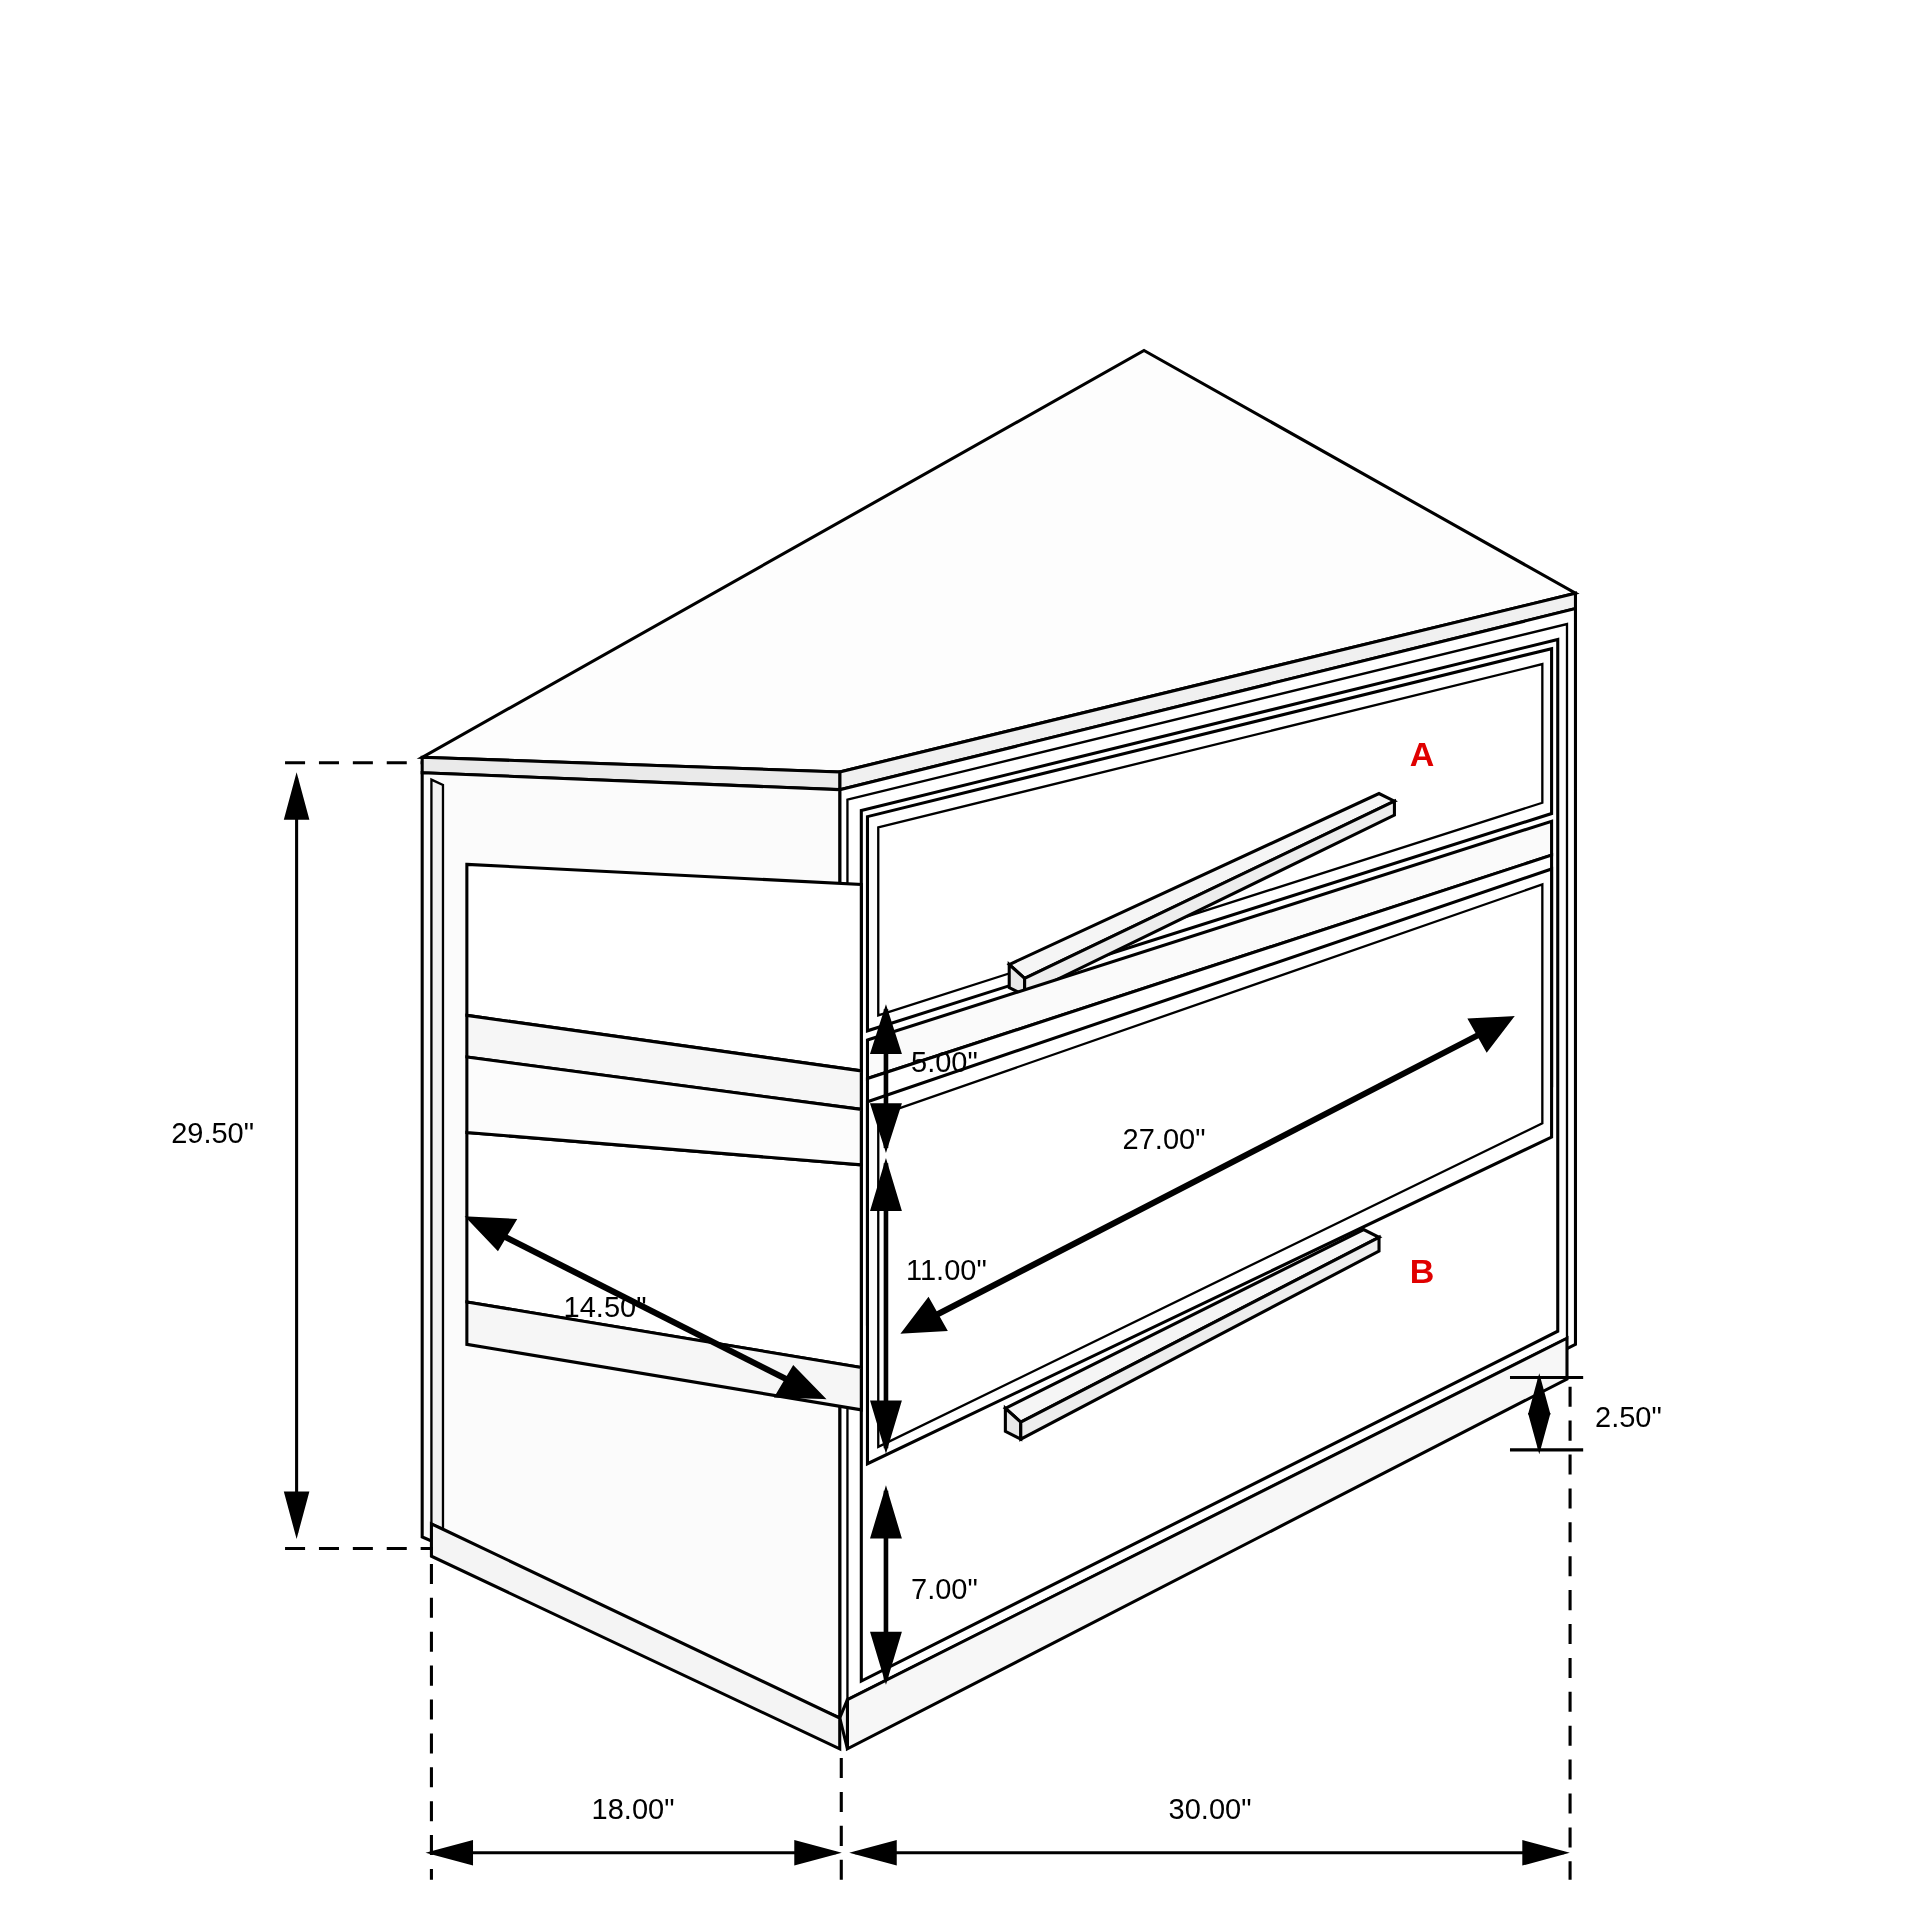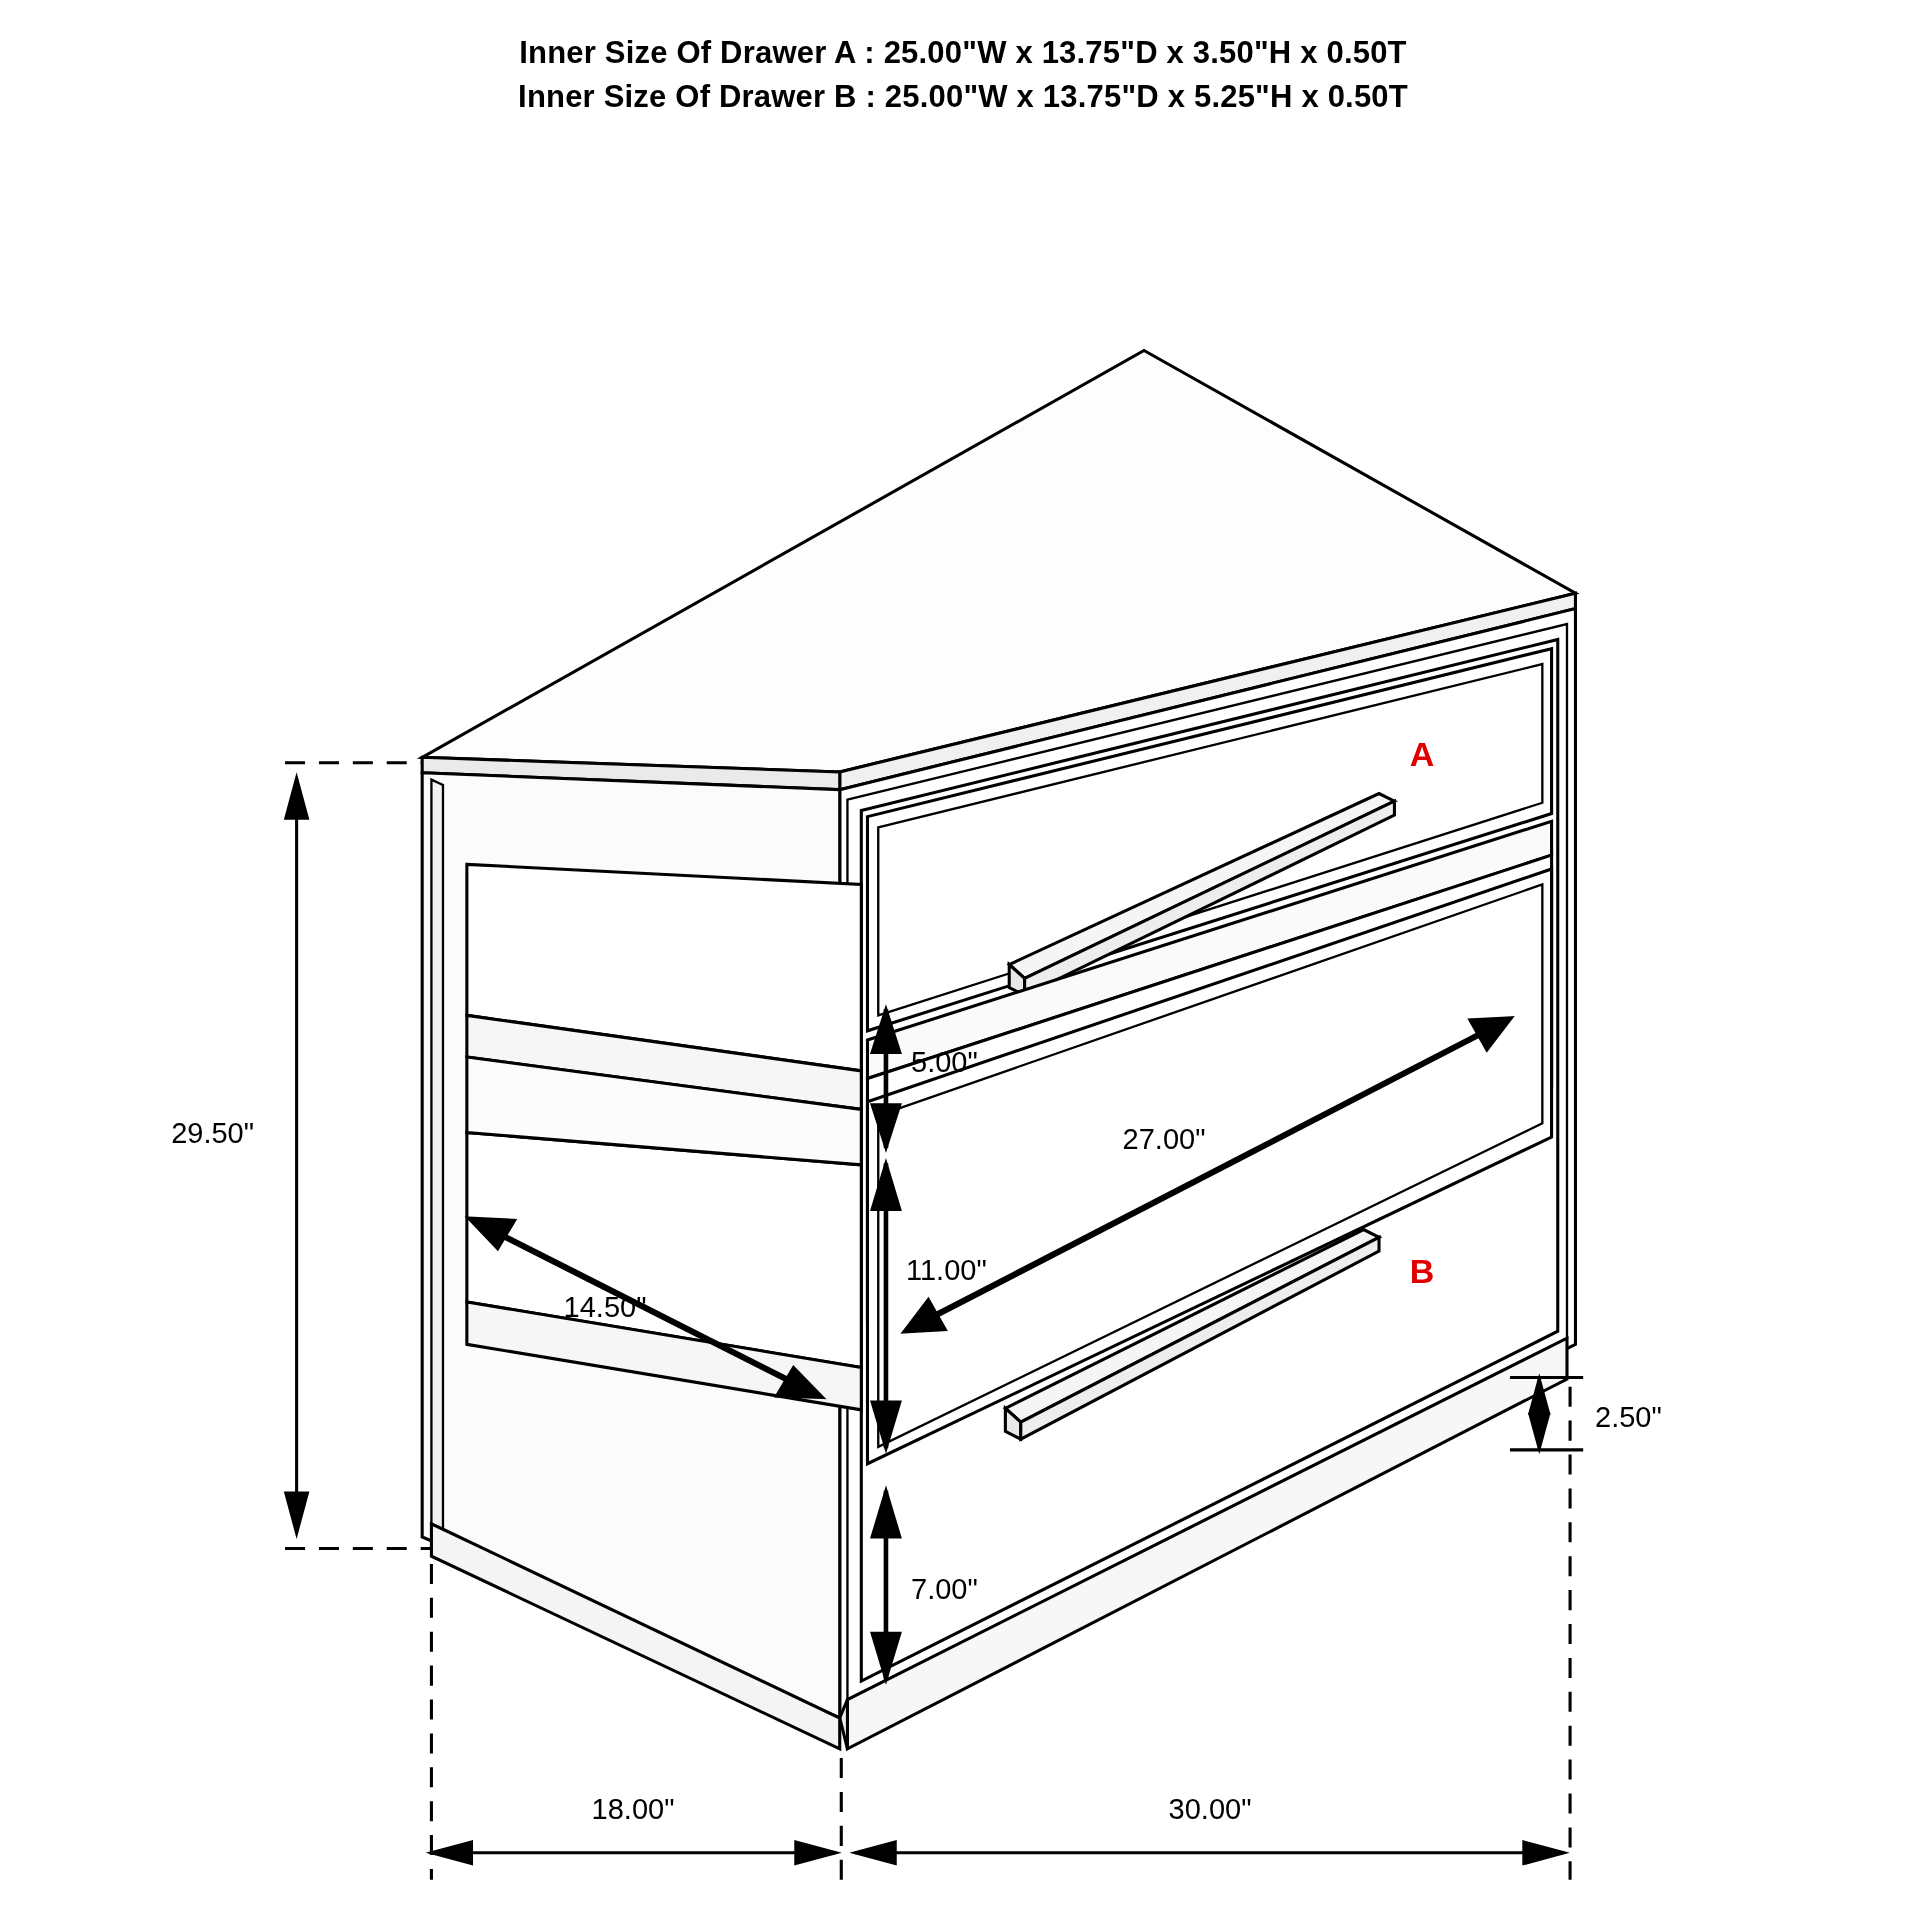--- a/index.html
+++ b/index.html
@@ -55,24 +55,20 @@
     font-weight: bold;
     color: #e00000;
     white-space: nowrap;
   }
 </style>
 </head>
 <body>
 
 <div id="sheet">
 
-  <div class="title-block">
-    <div class="title-line">Inner Size Of Drawer A : 25.00"W x 13.75"D x 3.50"H x 0.50T</div>
-    <div class="title-line">Inner Size Of Drawer B : 25.00"W x 13.75"D x 5.25"H x 0.50T</div>
-  </div>
 
   <svg class="drawing" viewBox="0 0 2500 2500">
 
     <g fill="none" stroke="#000000" stroke-width="4" stroke-linejoin="miter" stroke-linecap="butt">
 
       <g>
         <polygon points="1485,455 2050,775 1100,1000 545,985" fill="#ffffff" opacity="0"></polygon>
         <path d="M1485,455 L2045,770 L1090,1002 L548,983 Z" fill="#fdfdfd" stroke="#000000" stroke-width="4"></path>
         <path d="M2045,770 L2045,790 L1090,1025 L1090,1002 Z" fill="#f0f0f0" stroke="#000000" stroke-width="4"></path>
         <path d="M548,983 L548,1003 L1090,1025 L1090,1002 Z" fill="#eaeaea" stroke="#000000" stroke-width="4"></path>

